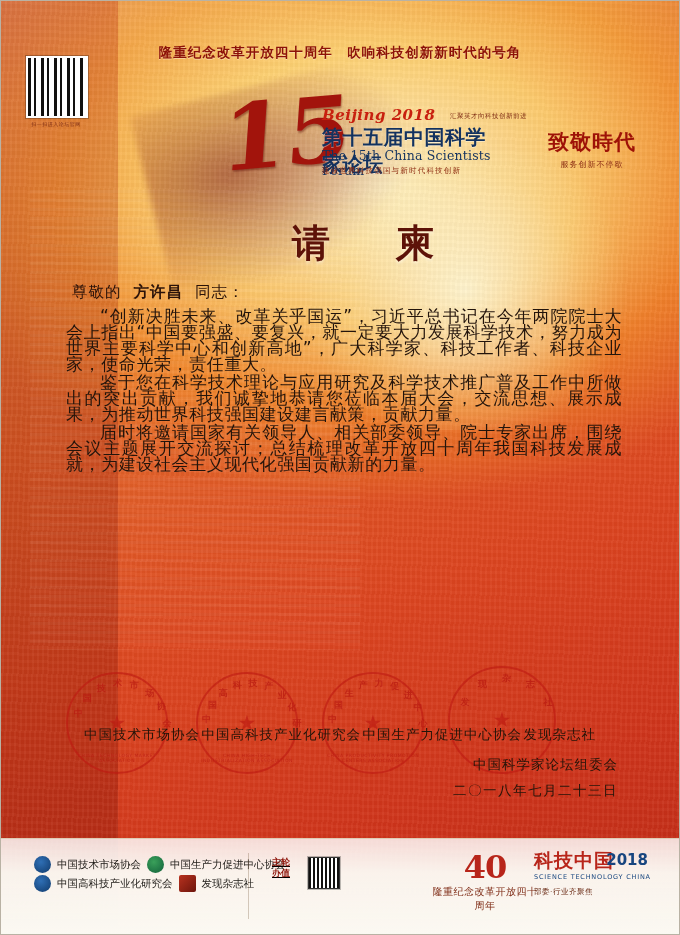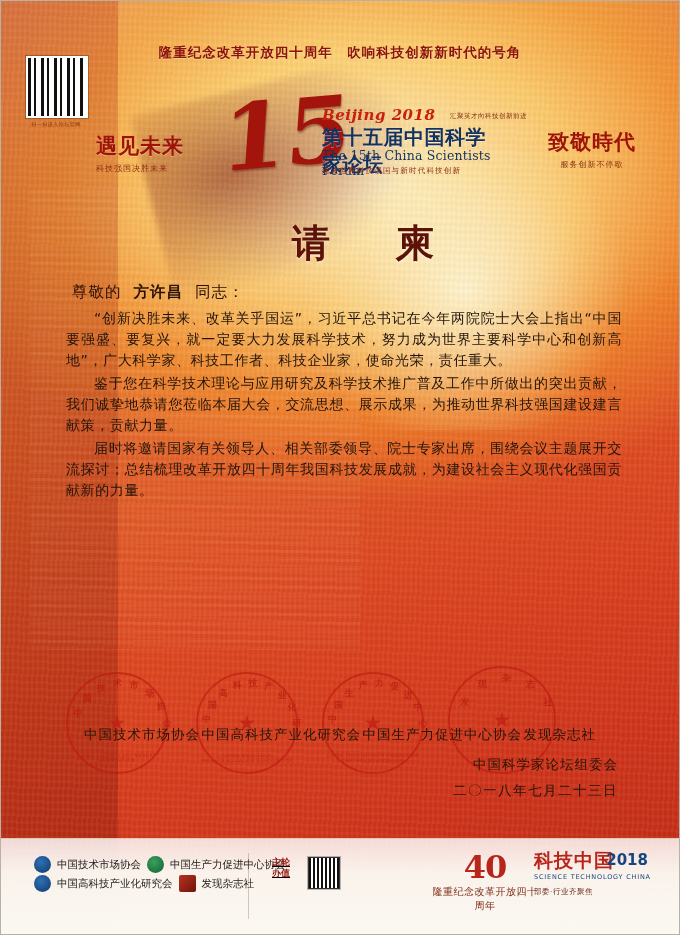--- a/index.html
+++ b/index.html
@@ -234,22 +234,22 @@
   .salutation .name {
     text-decoration: none;
     margin: 0 6px;
     font-weight: bold;
   }
 
   .body-text {
     position: absolute;
     left: 66px; top: 308px;
     width: 556px;
-    font-size: 14px;
-    line-height: 21px;
+    font-size: 17px;
+    line-height: 16px;
     color: #23140b;
     letter-spacing: 0.6px;
     text-align: justify;
   }
   .body-text p {
     margin: 0 0 2px 0;
     text-indent: 2em;
   }
 
   
@@ -452,24 +452,20 @@
 
   <div class="logo-block">
     <div class="logo-brush">15</div>
     <div class="logo-beijing">Beijing 2018</div>
     <div class="logo-cn">第十五届中国科学家论坛</div>
     <div class="logo-en">The 15th China Scientists Forum</div>
     <div class="logo-sub">建设世界科技强国与新时代科技创新</div>
     <div class="logo-tag-right">汇聚英才向科技创新前进</div>
   </div>
 
-  <div class="side-left">
-    <div class="big">遇见未来</div>
-    <div class="small">科技强国决胜未来</div>
-  </div>
 
   <div class="side-right">
     <div class="big">致敬時代</div>
     <div class="small">服务创新不停歇</div>
   </div>
 
   <div class="letter-title">请　柬</div>
 
   <div class="salutation">
     <span>尊敬的</span>

